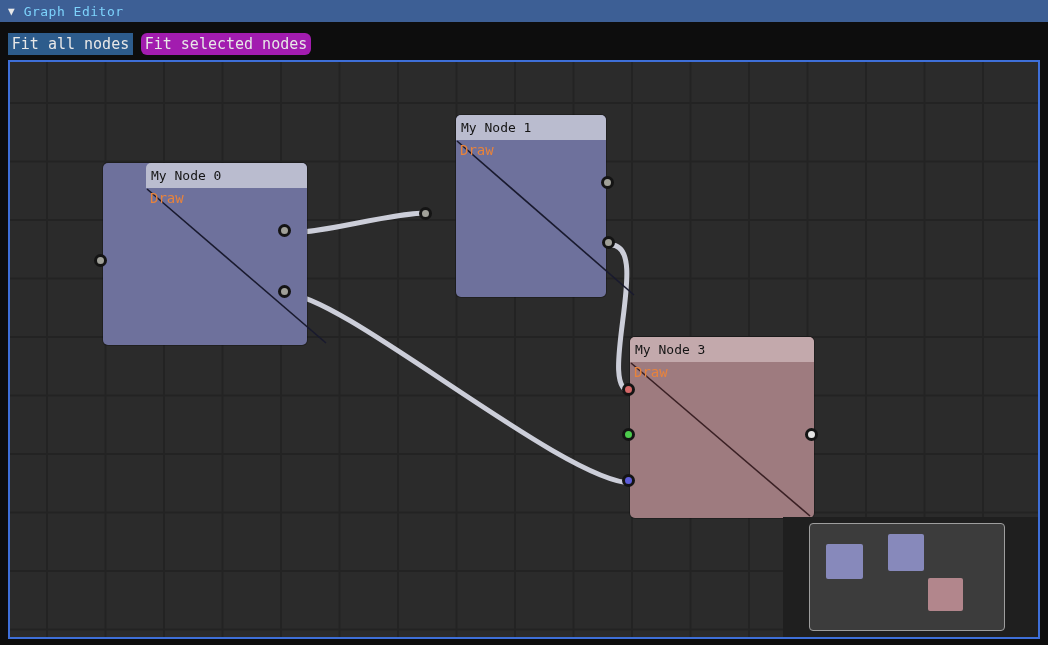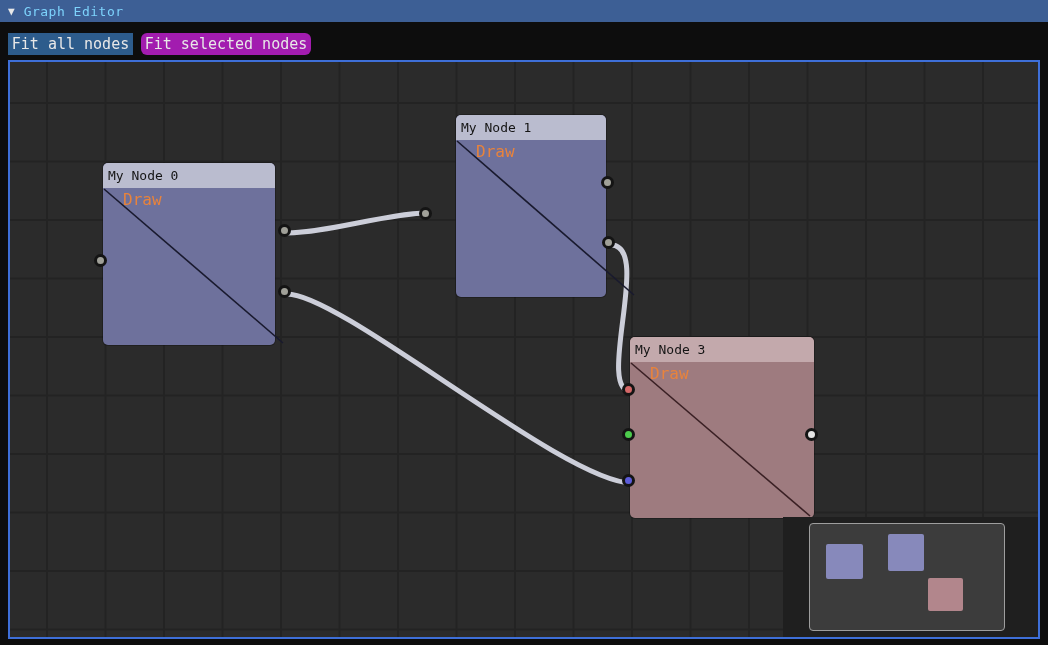--- a/index.html
+++ b/index.html
@@ -38,21 +38,21 @@
     box-shadow: 0 0 0 1px rgba(0,0,0,0.25);
   }
   .node-titlebar {
     height: 25px; border-radius: 5px 5px 0 0;
     font-size: 13px; color: #151515; padding: 5px 0 0 5px;
     white-space: nowrap; overflow: hidden;
   }
   .node-body { position: relative; width: 100%; }
   .node-body svg { position: absolute; left: 0; top: 0; }
   .node-draw {
-    position: absolute; left: 20px; top: 2px; font-size: 16px;
+    position: absolute; left: 4px; top: 2px; font-size: 14px;
   }
   .pin {
     position: absolute; width: 13px; height: 13px; border-radius: 50%;
     border: 3px solid #141414; cursor: crosshair;
   }
   .minimap-backdrop { position: absolute; background: #1f1f1f; }
   .minimap {
     position: absolute; background: #3c3c3c;
     border: 1px solid #9e9e9e; border-radius: 4px; cursor: pointer;
   }
@@ -68,21 +68,21 @@
 
 <button class="toolbar-btn" id="btn-fit-all" style="background: rgb(45, 92, 140);">Fit all nodes</button>
 <button class="toolbar-btn" id="btn-fit-selected" style="background: #a21caf; border-radius: 6px;">Fit selected nodes</button>
 
 <div class="canvas" id="canvas">
     <svg id="links-svg" viewBox="0 0 1028 575">
       <path d="M 277 171 C 317 171, 378 151, 418 151" fill="none" stroke="#ccced9" stroke-width="5" stroke-linecap="round"></path>
       <path d="M 277 232 C 332 232, 555 421, 622 421" fill="none" stroke="#ccced9" stroke-width="5" stroke-linecap="round"></path>
       <path d="M 601 183 C 643 183, 584 330, 622 330" fill="none" stroke="#ccced9" stroke-width="5" stroke-linecap="round"></path>
     </svg>
-    <div class="node" style="left: 93px; top: 101px; width: 172px; height: 182px; background: rgb(110, 113, 156);">
+    <div class="node" style="left: 93px; top: 101px; width: 204px; height: 182px; background: rgb(110, 113, 156); padding-left: 43px;">
       <div class="node-titlebar" style="background: rgb(186, 188, 207);">My Node 0</div>
       <div class="node-body" style="height: 157px;">
         <svg width="184" height="157">
           <line x1="1" y1="1" x2="180" y2="155" stroke="#191a2e" stroke-width="1.6"></line>
         </svg>
         <div class="node-draw" style="color: rgb(232, 131, 60);">Draw</div>
       </div>
     </div>
     <div class="pin" style="left: 83.5px; top: 191.5px; background: rgb(160, 160, 152);"></div>
     <div class="pin" style="left: 267.5px; top: 161.5px; background: rgb(160, 160, 152);"></div>

